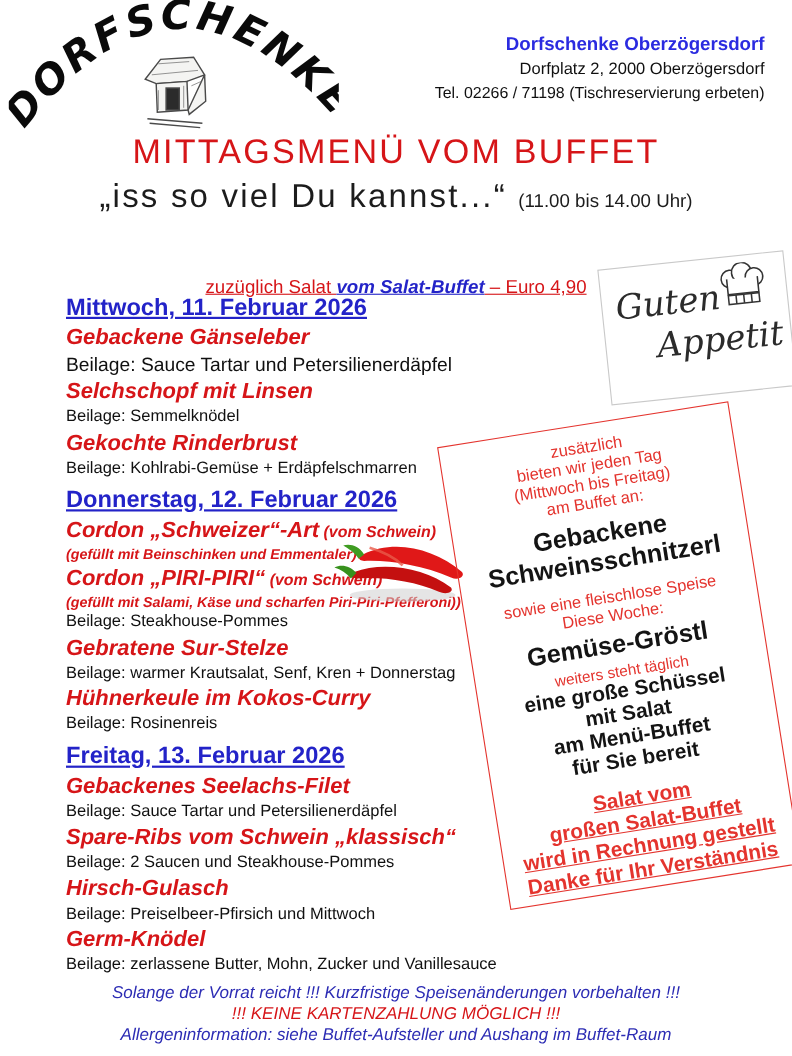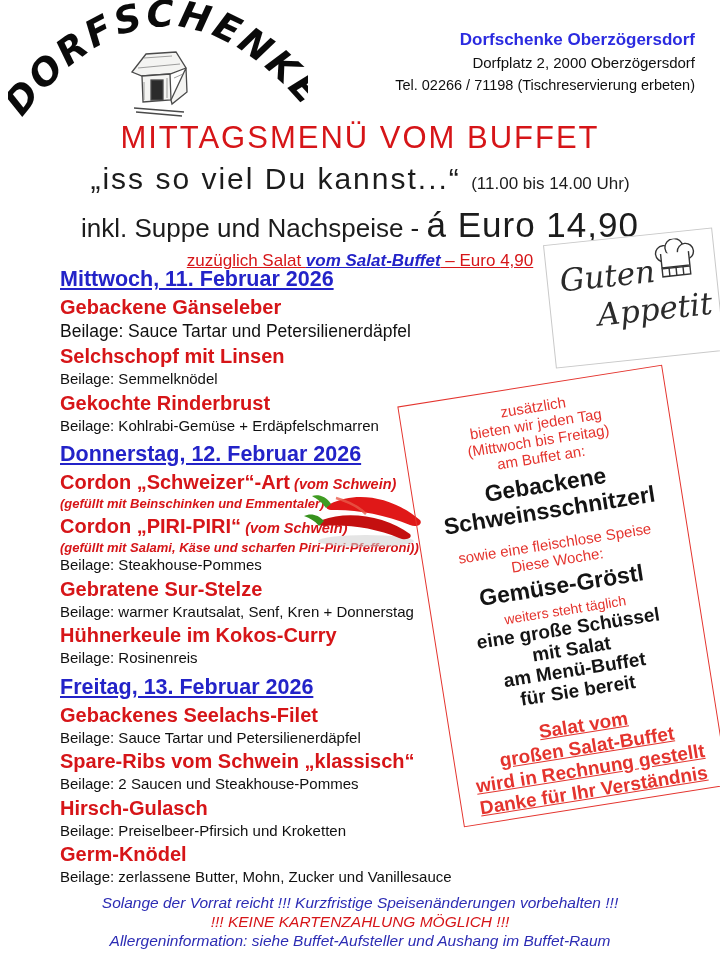--- a/index.html
+++ b/index.html
@@ -32,21 +32,21 @@
   .stamp-text{position:absolute;font-family:"DejaVu Serif",serif;font-style:italic;color:#2b2b2b;}
   .stamp-guten{left:12px;top:18px;font-size:31px;}
   .stamp-appetit{left:46px;top:56px;font-size:31px;}
   .chef-hat{position:absolute;right:16px;top:6px;width:46px;height:44px;}
   
   .menu-days{position:absolute;left:60px;top:266px;width:430px;}
   .day-heading{color:var(--heading-blue);font-weight:bold;font-size:21.5px;line-height:26px;
      text-decoration:underline;margin:7px 0 3px;}
   .day-section:first-child .day-heading{margin-top:0;}
   .dish-line{margin-top:4px;line-height:23px;}
-  .dish-name{color:var(--menu-red);font-weight:bold;font-size:20px;}
+  .dish-name{color:var(--menu-red);font-weight:bold;font-style:italic;font-size:20px;}
   .dish-note{color:var(--menu-red);font-weight:bold;font-style:italic;font-size:14.5px;}
   .dish-subnote{color:var(--menu-red);font-weight:bold;font-style:italic;font-size:13px;
      line-height:14px;margin-top:1px;}
   .side-line{color:#101010;font-weight:normal;font-size:15px;line-height:16.5px;margin-top:2px;}
   .side-line.big{font-size:17.5px;line-height:19px;}
   
   .chilis{position:absolute;left:300px;top:482px;width:126px;height:68px;}
   
   .promo-box{position:absolute;left:429px;top:383px;width:268px;height:426px;
      border:1.5px solid var(--promo-red);transform:rotate(-9deg);
@@ -97,23 +97,20 @@
   <div class="header-info">
     <div class="restaurant-name">Dorfschenke Oberzögersdorf</div>
     <div class="address-line">Dorfplatz 2, 2000  Oberzögersdorf</div>
     <div class="phone-line">Tel. 02266 / 71198 (Tischreservierung erbeten)</div>
   </div>
 
   <div class="c title-main">MITTAGSMENÜ VOM BUFFET</div>
   <div class="c title-slogan">
     <span>„iss so viel Du kannst...“ </span><span class="slogan-hours">(11.00 bis 14.00 Uhr)</span>
   </div>
-  <div class="c title-includes">
-    <span>inkl. Suppe und Nachspeise - </span><span class="price-value">á Euro 14,90</span>
-  </div>
   <div class="c salad-line">
     <span>zuzüglich Salat </span><span class="salad-buffet-link">vom Salat-Buffet</span><span> – Euro 4,90</span>
   </div>
 
   <div class="stamp-box">
     <svg class="chef-hat" viewBox="0 0 46 44">
       <g stroke="#333" stroke-width="1.4" fill="#fff">
         <circle cx="12" cy="14" r="8"></circle>
         <circle cx="23" cy="9" r="9"></circle>
         <circle cx="34" cy="14" r="8"></circle>
@@ -151,21 +148,21 @@
         <div class="dish-line"><span class="dish-name">Hühnerkeule im Kokos-Curry</span></div>
         <div class="side-line">Beilage: Rosinenreis</div>
       </div>
       <div class="day-section">
         <div class="day-heading">Freitag, 13. Februar 2026</div>
         <div class="dish-line"><span class="dish-name">Gebackenes Seelachs-Filet</span></div>
         <div class="side-line">Beilage: Sauce Tartar und Petersilienerdäpfel</div>
         <div class="dish-line"><span class="dish-name">Spare-Ribs vom Schwein „klassisch“</span></div>
         <div class="side-line">Beilage: 2 Saucen und Steakhouse-Pommes</div>
         <div class="dish-line"><span class="dish-name">Hirsch-Gulasch</span></div>
-        <div class="side-line">Beilage: Preiselbeer-Pfirsich und Kroketten</div>
+        <div class="side-line">Beilage: Preiselbeer-Pfirsich und Mittwoch</div>
         <div class="dish-line"><span class="dish-name">Germ-Knödel</span></div>
         <div class="side-line">Beilage: zerlassene Butter, Mohn, Zucker und Vanillesauce</div>
       </div>
     </div>
 
   <svg class="chilis" viewBox="0 0 126 68">
     <ellipse cx="66" cy="59" rx="48" ry="6" fill="#cfcfcf" opacity="0.55"></ellipse>
     <path d="M30 22 C 58 8, 94 16, 120 38 C 123 42, 117 46, 110 43 C 84 32, 54 27, 31 28 C 25 27, 25 24, 30 22 Z" fill="#e01818"></path>
     <path d="M22 38 C 48 28, 86 34, 110 52 C 113 56, 106 59, 99 56 C 76 46, 46 42, 24 44 C 18 43, 17 40, 22 38 Z" fill="#c41010"></path>
     <path d="M36 16 C 50 20, 60 26, 66 32" stroke="#e85a4a" stroke-width="2.5" fill="none" opacity="0.8"></path>

